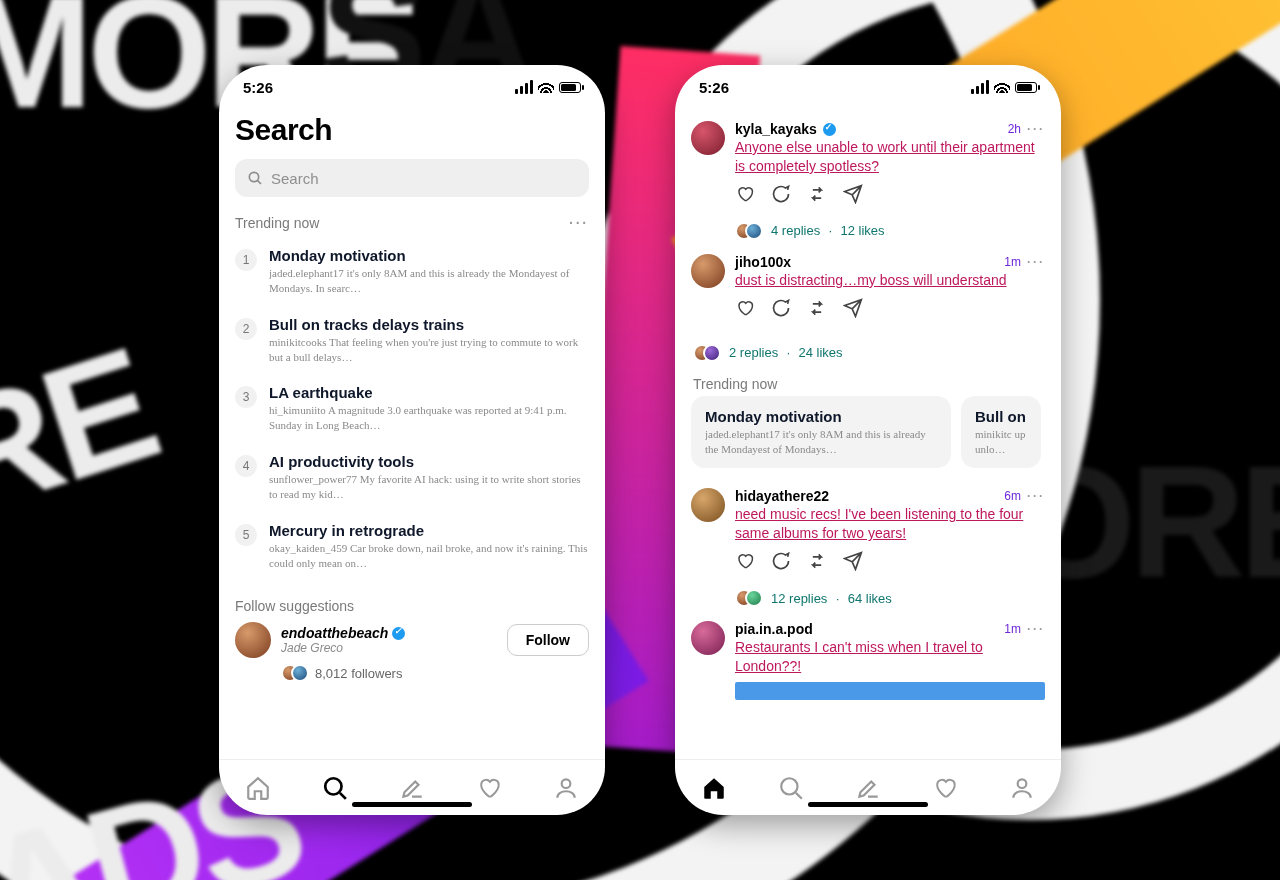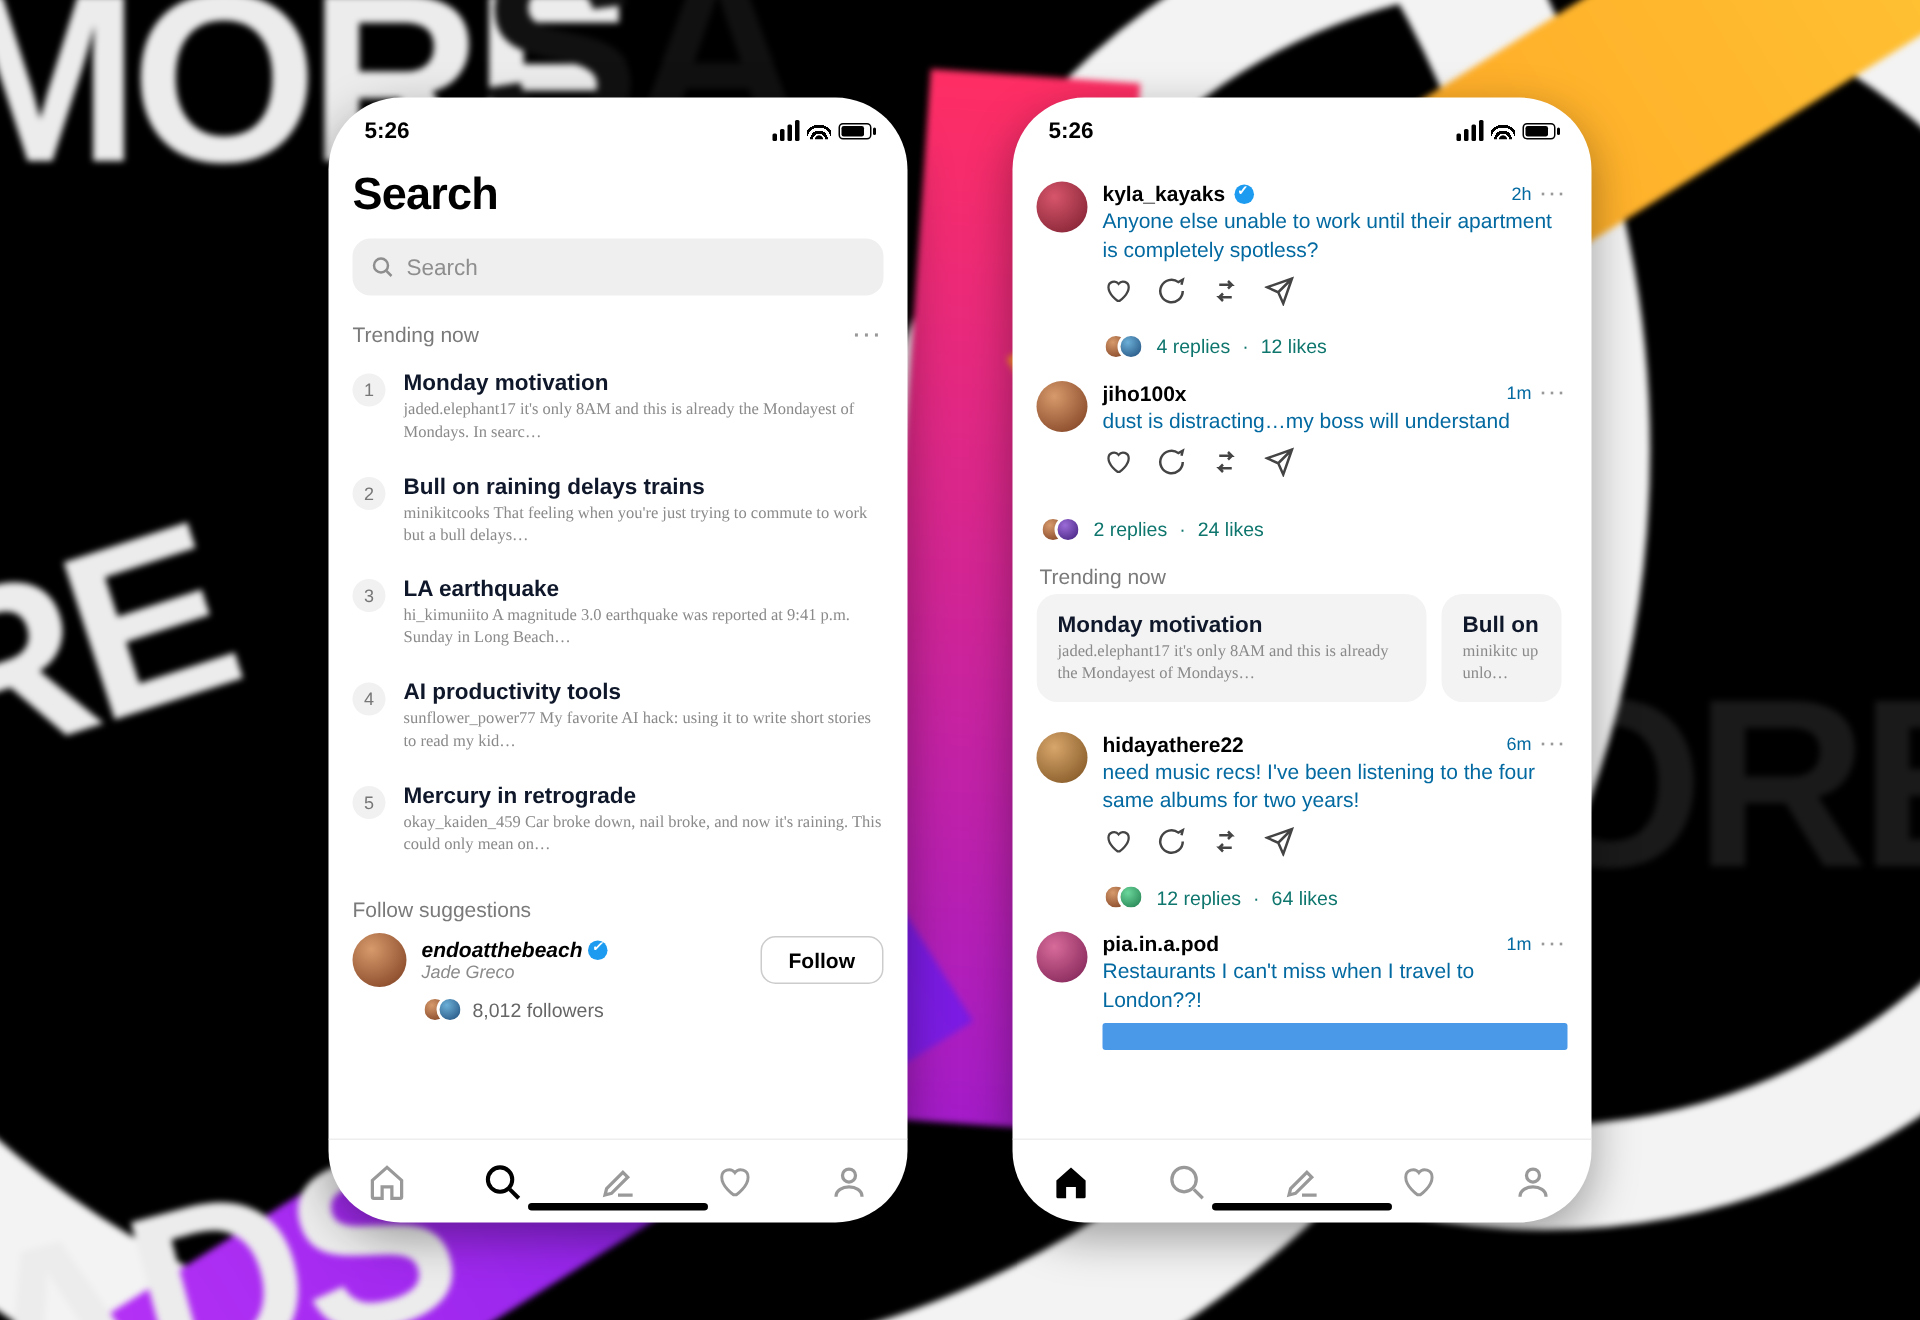--- a/index.html
+++ b/index.html
@@ -86,23 +86,23 @@
 .tab.active { color:#000; }
 .tab svg { width:26px; height:26px; }
 .home-ind { position:absolute; bottom:8px; left:50%; transform:translateX(-50%); width:120px; height:5px; background:#000; border-radius:3px;}
 
 
 .post { display:flex; gap:10px; padding: 6px 0 8px; }
 .post .avatar { width:34px; height:34px; }
 .post-body { flex:1; min-width:0; }
 .post-head { display:flex; align-items:center; gap:6px; }
 .uname { font-size:14px; font-weight:700; }
-.post-time { margin-left:auto; font-size:12px; color:#0369a1; }
+.post-time { margin-left:auto; font-size:12px; color:#6d28d9; }
 .post .more-dots{ font-size:12px; }
-.post-text { font-size:14px; color:#0369a1; line-height:1.35; margin-top:1px;}
+.post-text { font-size:14px; color:#be185d; line-height:1.35; margin-top:1px;text-decoration:underline;}
 .actions { display:flex; gap:16px; margin-top:8px; color:#444;}
 .actions svg { width:20px; height:20px; }
 .post-meta { display:flex; align-items:center; gap:8px; font-size:13px; color:#0f766e; margin-top:18px;}
 .trend-card { background:#f3f3f3; border-radius:14px; padding:12px 14px; margin-right:10px; width:260px; flex-shrink:0;}
 .trend-scroll { display:flex; overflow:hidden; margin-top:4px; }
 .trend-card .trend-title { font-size:15px; }
 .trend-card .trend-excerpt { -webkit-line-clamp:2; }
 .bluebar { height:18px; background:#4a99e9; border-radius:2px; margin-top:6px;}
 .p2-section-label { font-size:14px; color:#7a7a7a; margin:14px 0 4px 2px;}
 </style>
@@ -155,21 +155,21 @@
     <div class="trend-row">
       <div class="rank">1</div>
       <div class="trend-body">
         <div class="trend-title">Monday motivation</div>
         <div class="trend-excerpt"><span class="trend-user">jaded.elephant17</span> <span>it's only 8AM and this is already the Mondayest of Mondays. In searc…</span></div>
       </div>
     </div>
     <div class="trend-row">
       <div class="rank">2</div>
       <div class="trend-body">
-        <div class="trend-title">Bull on raining delays trains</div>
+        <div class="trend-title">Bull on tracks delays trains</div>
         <div class="trend-excerpt"><span class="trend-user">minikitcooks</span> <span>That feeling when you're just trying to commute to work but a bull delays…</span></div>
       </div>
     </div>
     <div class="trend-row">
       <div class="rank">3</div>
       <div class="trend-body">
         <div class="trend-title">LA earthquake</div>
         <div class="trend-excerpt"><span class="trend-user">hi_kimuniito</span> <span>A magnitude 3.0 earthquake was reported at 9:41 p.m. Sunday in Long Beach…</span></div>
       </div>
     </div>

